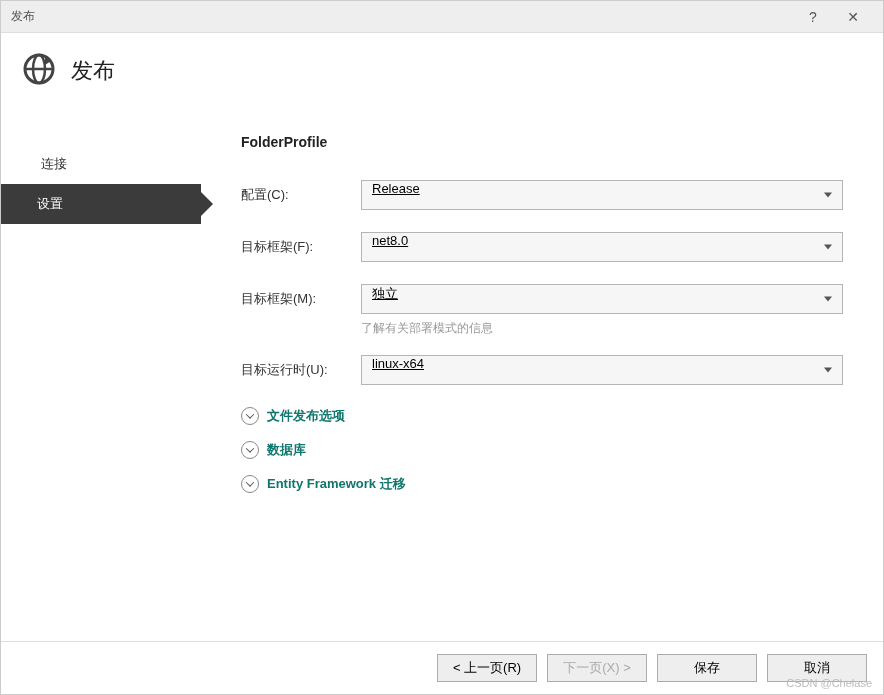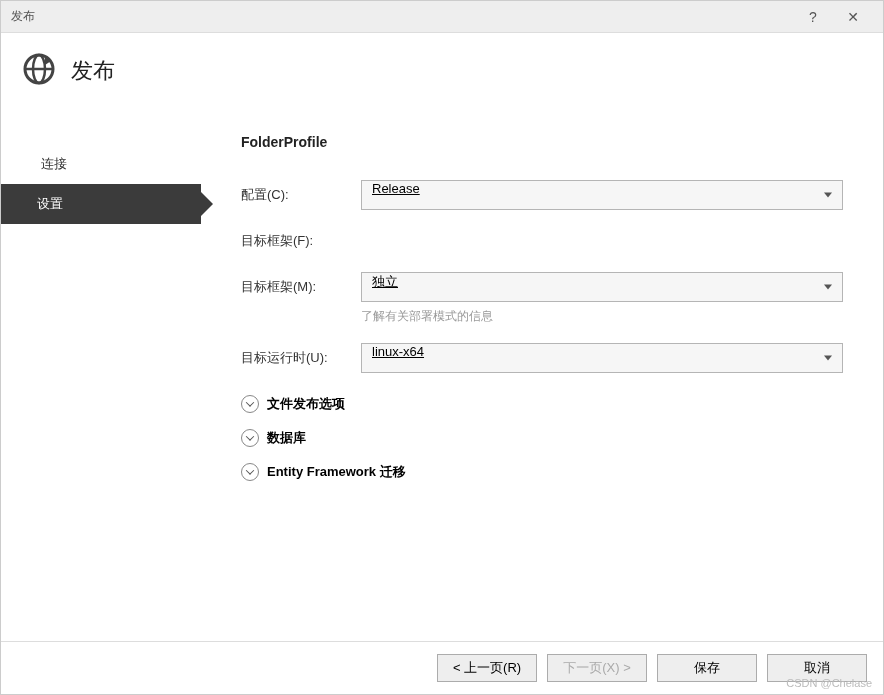--- a/index.html
+++ b/index.html
@@ -151,21 +151,21 @@
       content: "";
       width: 5px;
       height: 5px;
       border-right: 1.5px solid #555;
       border-bottom: 1.5px solid #555;
       transform: rotate(45deg) translate(-1px, -1px);
     }
     .expand-label {
       font-weight: bold;
       font-size: 13px;
-      color: #000000;
+      color: #0f766e;
     }
     .footer {
       border-top: 1px solid #ddd;
       padding: 12px 16px;
       display: flex;
       justify-content: flex-end;
       gap: 10px;
       background: #fff;
     }
     .footer-btn {
@@ -230,20 +230,23 @@
 
     <div class="form-row">
       <div class="form-label">配置(C):</div>
       <div class="form-select">
         <span>Release</span>
       </div>
     </div>
 
     <div class="form-row">
       <div class="form-label">目标框架(F):</div>
+      <div class="form-select">
+        <span>net8.0</span>
+      </div>
     </div>
 
     <div class="form-row">
       <div class="form-label">目标框架(M):</div>
       <div class="form-select">
         <span>独立</span>
       </div>
     </div>
     <div class="hint-row">了解有关部署模式的信息</div>
 

